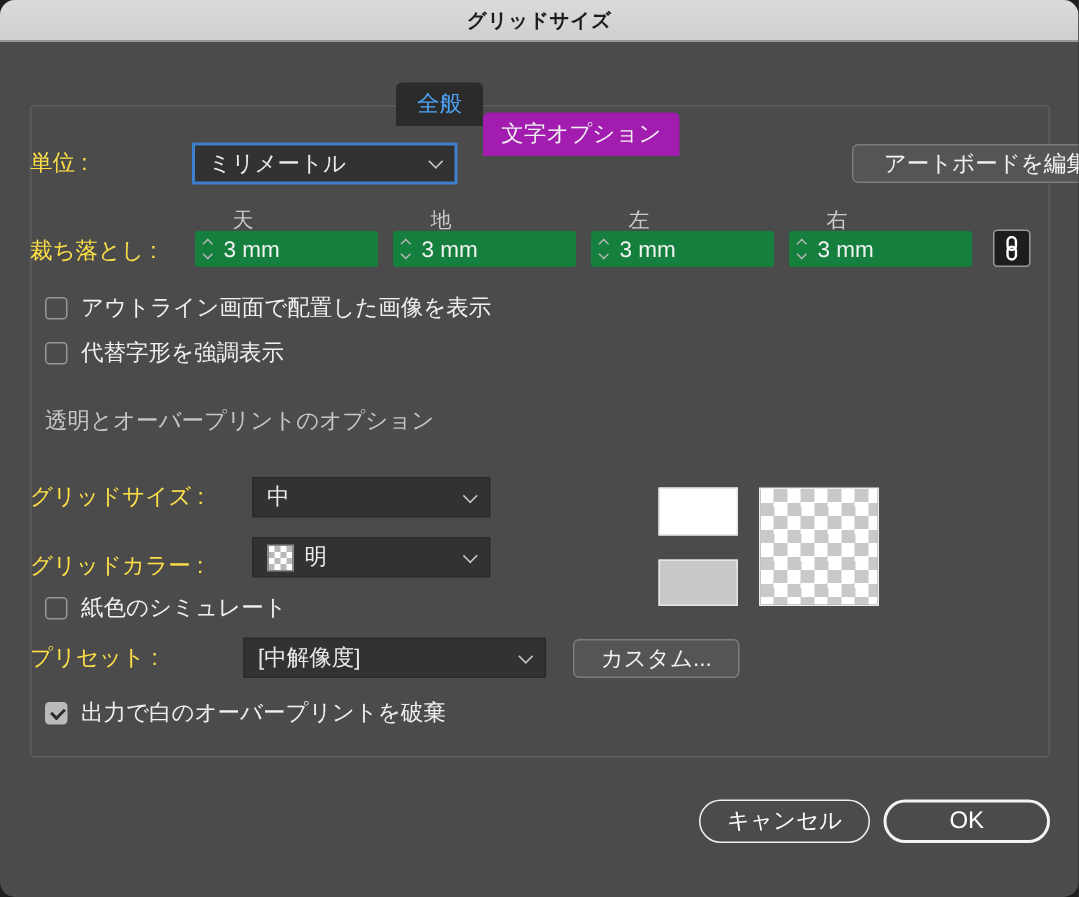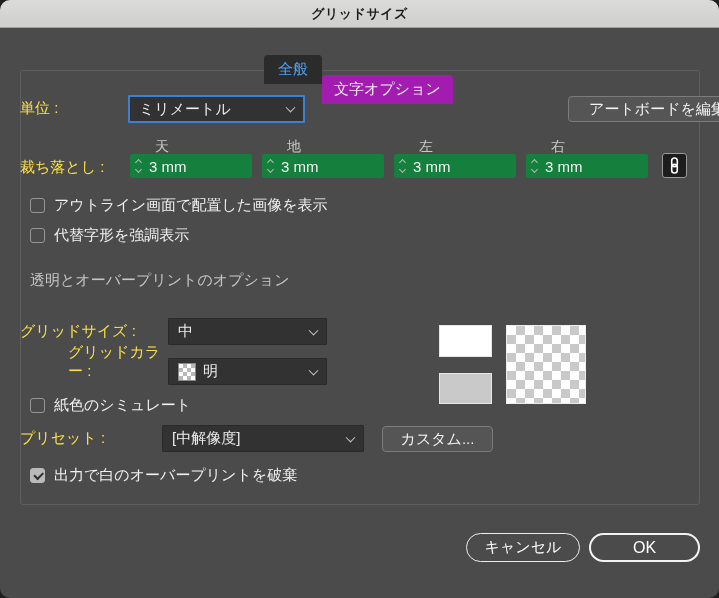--- a/index.html
+++ b/index.html
@@ -151,21 +151,21 @@
   </div>
 
   <div class="section-title">透明とオーバープリントのオプション</div>
 
   <div class="label" style="left:20px; top:322px; width:146px;">グリッドサイズ :</div>
   <div class="select" style="left:168px; top:318px; width:159px; height:27px;">
     <span>中</span>
     <span class="chev"></span>
   </div>
 
-  <div class="label" style="left:20px; top:343px; width:146px;padding-left:48px;">グリッドカラー :</div>
+  <div class="label" style="left:20px; top:368px; width:146px;">グリッドカラー :</div>
   <div class="select" style="left:168px; top:358px; width:159px; height:27px;">
     <span class="mini-checker"></span>
     <span>明</span>
     <span class="chev"></span>
   </div>
 
   <div class="swatch-white"></div>
   <div class="swatch-gray"></div>
   <div class="swatch-checker"></div>
 

